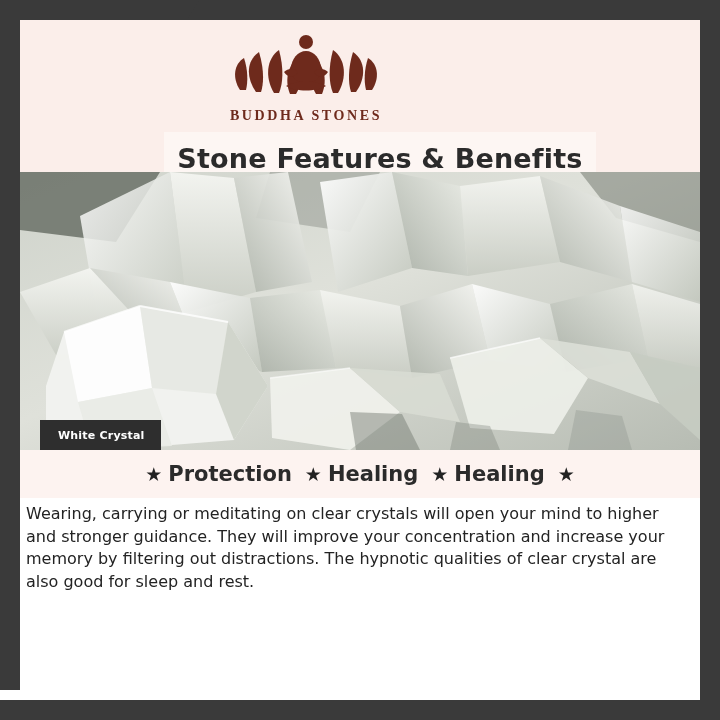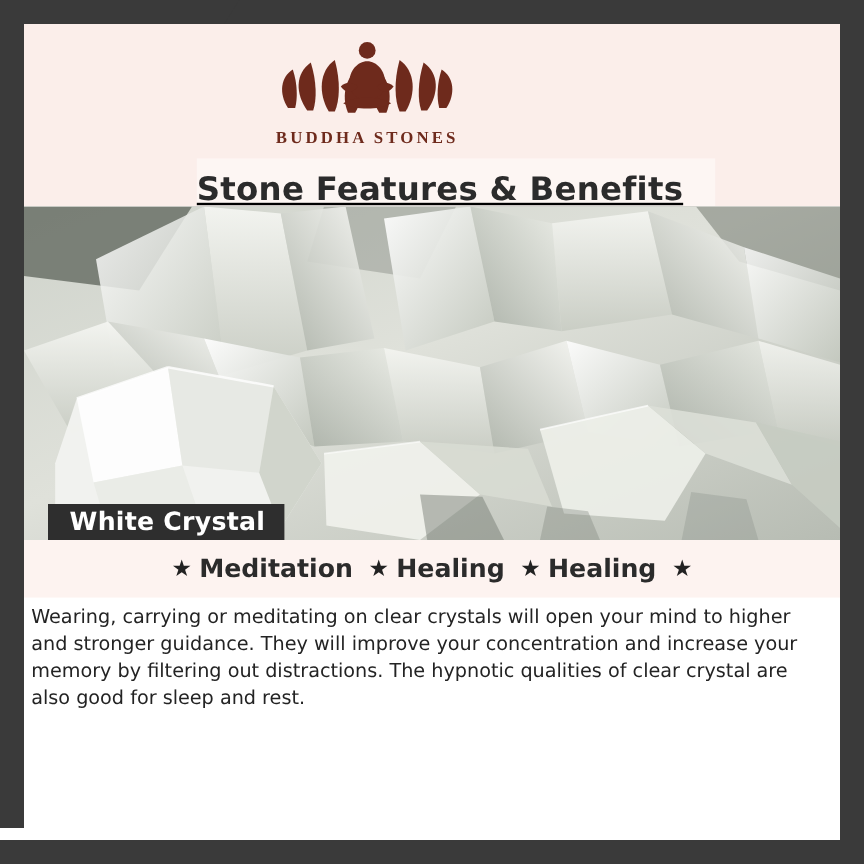--- a/index.html
+++ b/index.html
@@ -87,22 +87,21 @@
     font-weight: bold;
   }
   .title-band {
     position: absolute;
     left: 144px; top: 112px;
     width: 432px;
     height: 52px;
     background: #fdf6f3;
     display: flex;
     align-items: center;
-    justify-content: flex-start;
-    text-decoration: underline;
+    justify-content: center;
   }
   .title-band .title {
     font-family: "DejaVu Sans", sans-serif;
     font-weight: bold;
     font-size: 27px;
     color: #2b2b2b;
     letter-spacing: 0.2px;
     white-space: nowrap;
   }
 
@@ -120,21 +119,21 @@
   }
   .caption {
     position: absolute;
     left: 20px; bottom: 0;
     height: 30px;
     padding: 0 16px 0 18px;
     background: #2e2e2e;
     color: #ffffff;
     display: flex;
     align-items: center;
-    font-size: 21px;
+    font-size: 11px;
     font-weight: bold;
     letter-spacing: 0.2px;
     font-family: "DejaVu Sans", sans-serif;
   }
 
   
   .benefits {
     position: absolute;
     left: 20px; top: 450px;
     width: 680px; height: 48px;
@@ -289,21 +288,21 @@
       <path d="M430 186 L520 166" stroke="#ffffff" stroke-width="1.6" opacity="0.7"></path>
       <path d="M250 206 L330 196" stroke="#ffffff" stroke-width="1.6" opacity="0.6"></path>
     </svg>
 
     <div class="caption">White Crystal</div>
   </div>
 
   <div class="benefits">
     <div class="benefit">
       <span class="star">★</span>
-      <span>Meditation</span>
+      <span>Protection</span>
     </div>
     <div class="benefit">
       <span class="star">★</span>
       <span>Healing</span>
     </div>
     <div class="benefit">
       <span class="star">★</span>
       <span>Healing</span>
     </div>
     <div class="benefit">

